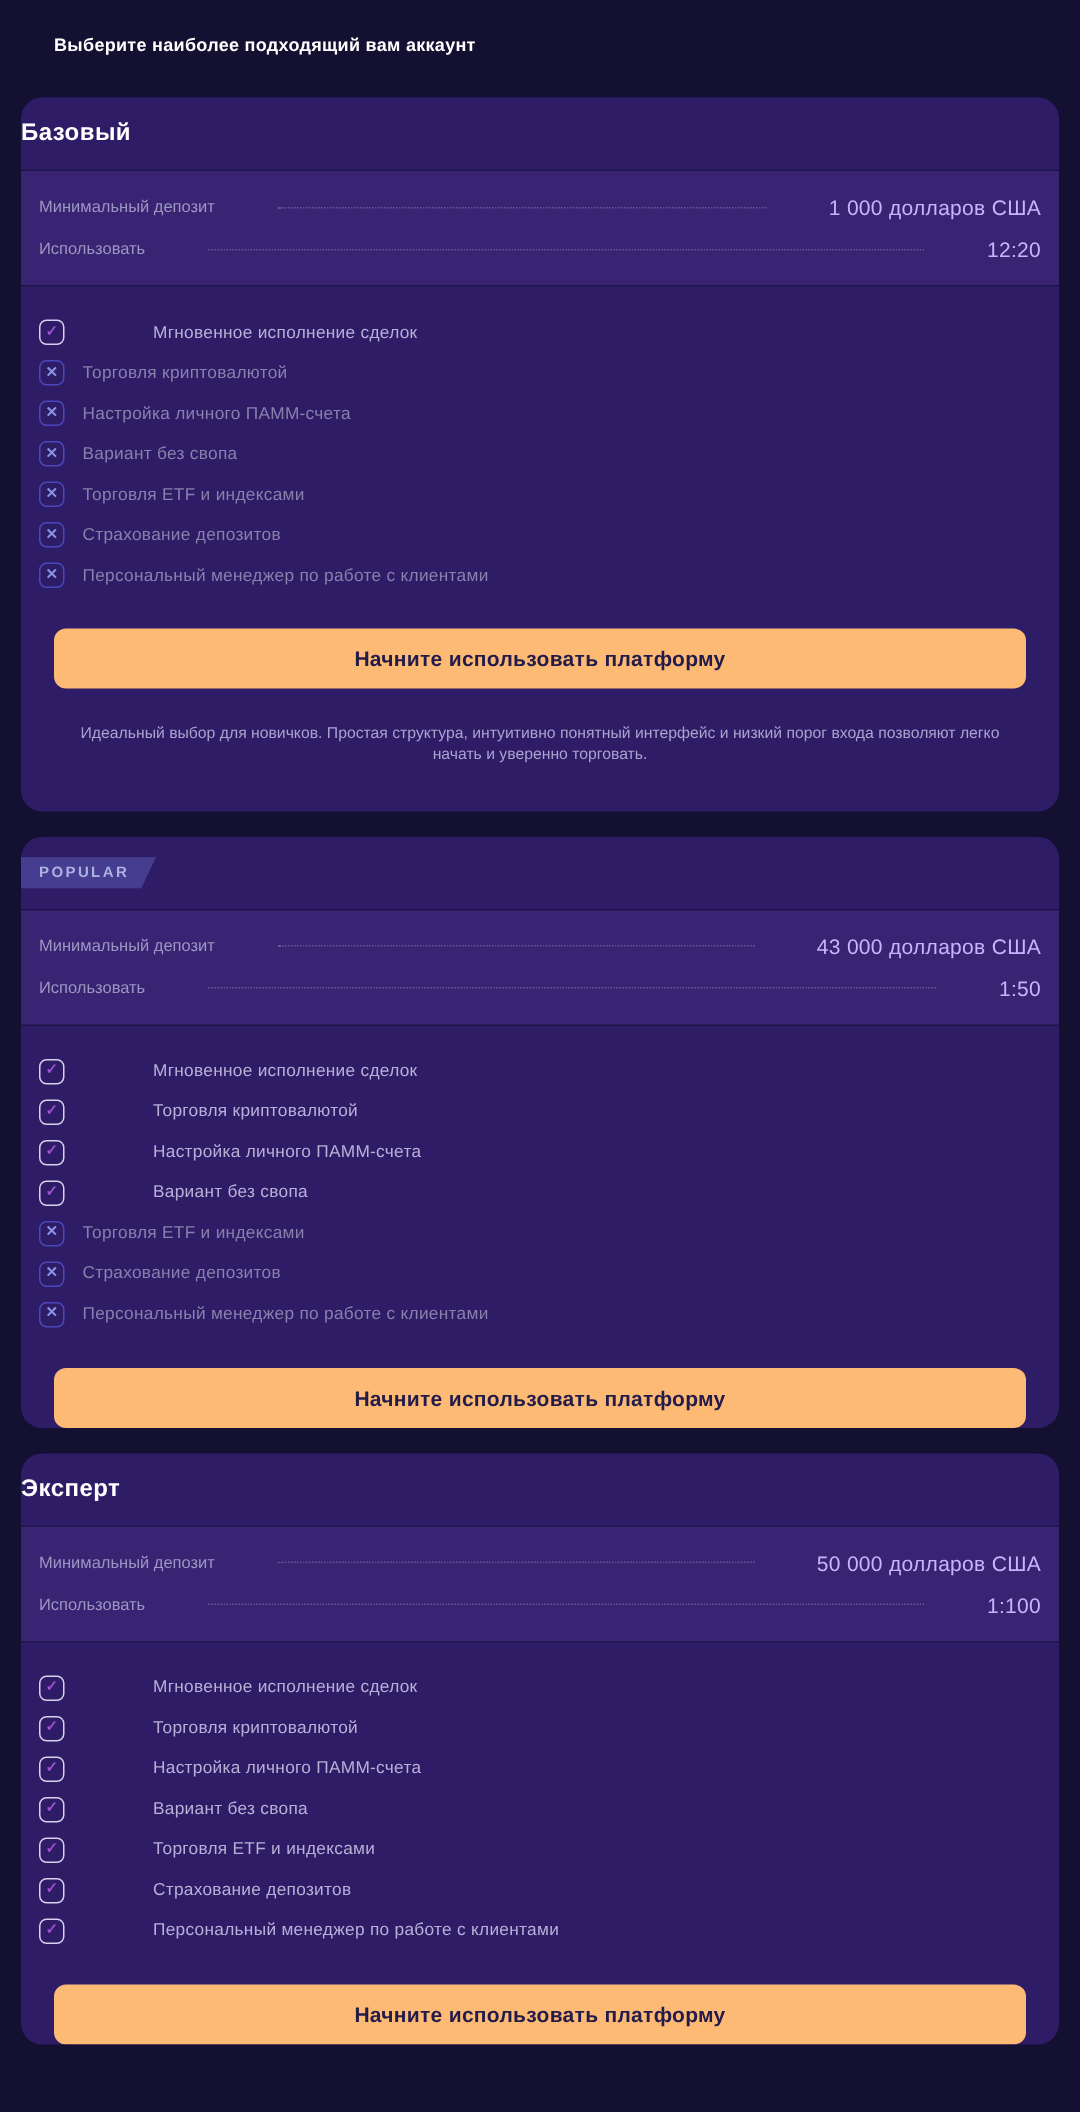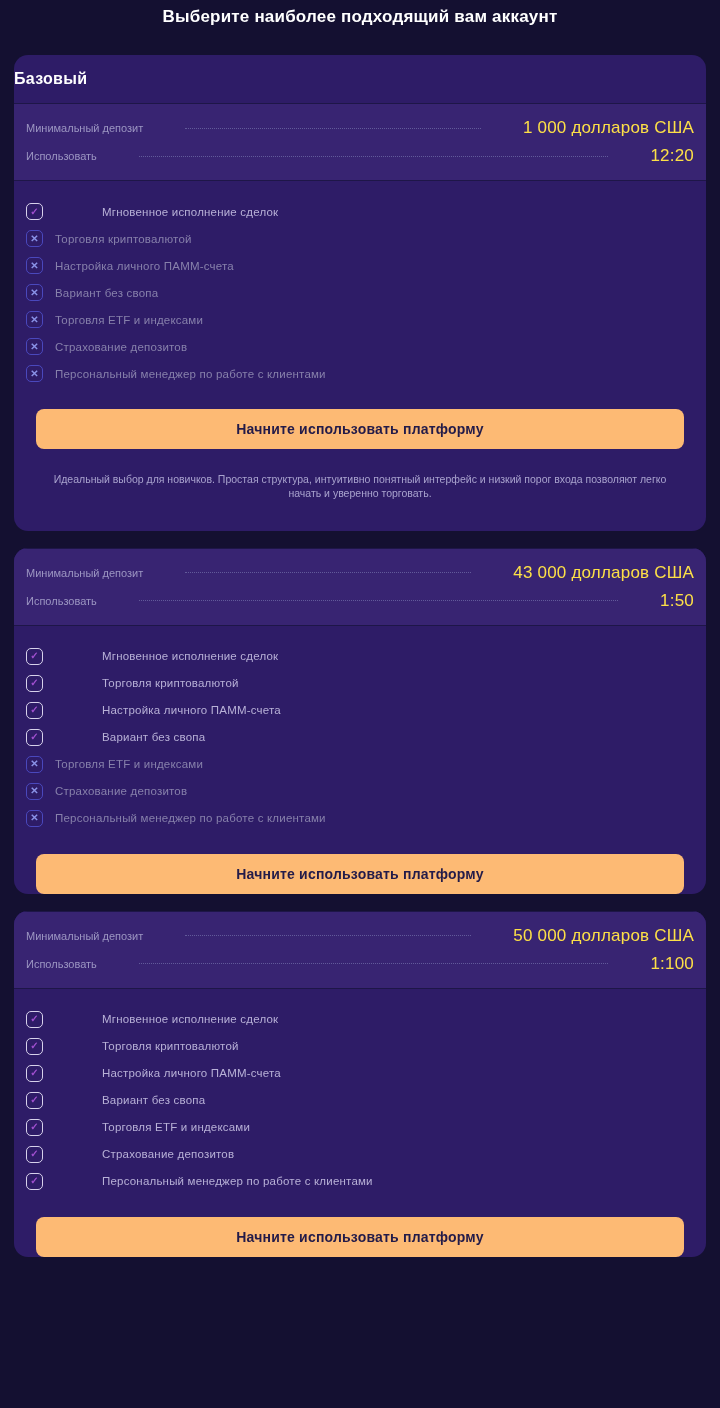--- a/index.html
+++ b/index.html
@@ -5,26 +5,26 @@
   * { box-sizing: border-box; }
   html, body { margin: 0; padding: 0; }
   body {
     width: 720px;
     height: 1408px;
     overflow: hidden;
     background: #141031;
     font-family: "Liberation Sans", sans-serif;
   }
   .page-title {
-    margin: 0;
+    margin: 16px;
     padding: 7px 20px 0;
     color: #ffffff;
-    font-size: 17px;
-    font-weight: bold;
-    text-align: center;
+    font-size: 12px;
+    font-weight: bold;
+    text-align: left;
     letter-spacing: 0.2px;
   }
   .cards { margin-top: 28px; padding: 0 14px; }
   .card {
     position: relative;
     background: #2e1c67;
     border-radius: 14px;
     margin-bottom: 17px;
     overflow: hidden;
   }
@@ -70,22 +70,22 @@
     color: #9c96c2;
     white-space: nowrap;
   }
   .spec-leader {
     flex: 1;
     border-bottom: 1px dotted #625a9a;
     margin: 0 10px;
     height: 1px;
   }
   .spec-value {
-    font-size: 17px;
-    color: #fde047;
+    font-size: 14px;
+    color: #c4b5fd;
     white-space: nowrap;
     letter-spacing: 0.2px;
   }
   .features { padding: 17px 12px 0; }
   .feature {
     display: flex;
     align-items: center;
     gap: 12px;
     height: 27px;
   }
@@ -180,20 +180,24 @@
       <div class="feature off">
         <span class="feature-icon">✕</span>
         <span class="feature-text">Персональный менеджер по работе с клиентами</span>
       </div>
     </div>
     <button class="cta-button">Начните использовать платформу</button>
     <p class="card-description">Идеальный выбор для новичков. Простая структура, интуитивно понятный интерфейс и низкий порог входа позволяют легко начать и уверенно торговать.</p>
   </section>
 
   <section class="card">
+    <div class="card-header">
+      <span class="badge">POPULAR</span>
+      <span class="card-title">Трейдер</span>
+    </div>
     <div class="specs">
       <div class="spec-row">
         <span class="spec-label">Минимальный депозит</span>
         <span class="spec-leader"></span>
         <span class="spec-value">43 000 долларов США</span>
       </div>
       <div class="spec-row">
         <span class="spec-label">Использовать</span>
         <span class="spec-leader"></span>
         <span class="spec-value">1:50</span>
@@ -226,20 +230,23 @@
       </div>
       <div class="feature off">
         <span class="feature-icon">✕</span>
         <span class="feature-text">Персональный менеджер по работе с клиентами</span>
       </div>
     </div>
     <button class="cta-button">Начните использовать платформу</button>
   </section>
 
   <section class="card">
+    <div class="card-header">
+      <span class="card-title">Эксперт</span>
+    </div>
     <div class="specs">
       <div class="spec-row">
         <span class="spec-label">Минимальный депозит</span>
         <span class="spec-leader"></span>
         <span class="spec-value">50 000 долларов США</span>
       </div>
       <div class="spec-row">
         <span class="spec-label">Использовать</span>
         <span class="spec-leader"></span>
         <span class="spec-value">1:100</span>

